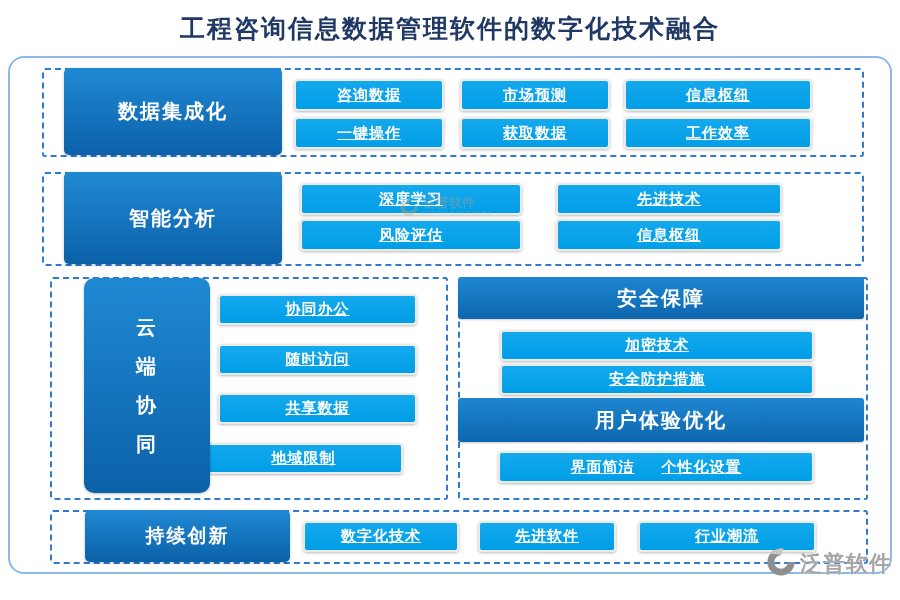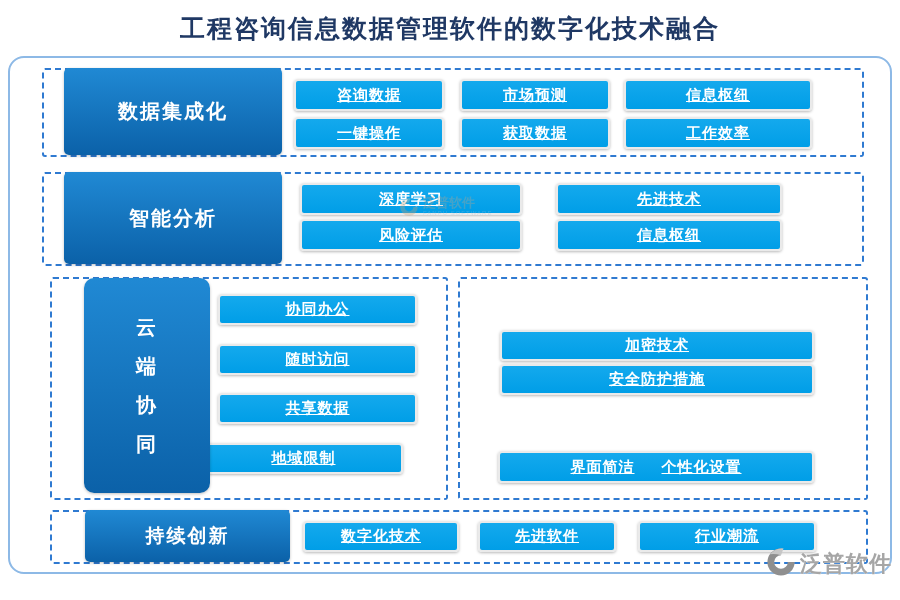--- a/index.html
+++ b/index.html
@@ -101,20 +101,22 @@
   <div class="label-block lb3">
     <div class="vtext">云端协同</div>
   </div>
 </div>
 <div class="btn" style="left:218px;top:294px;width:195px;height:27px;">协同办公</div>
 <div class="btn" style="left:218px;top:344px;width:195px;height:27px;">随时访问</div>
 <div class="btn" style="left:218px;top:393px;width:195px;height:27px;">共享数据</div>
 <div class="btn" style="left:204px;top:443px;width:195px;height:27px;">地域限制</div>
 
 <div class="dashed-box" id="sec3r">
+  <div class="hdr" style="top:-2px;height:42px;">安全保障</div>
+  <div class="hdr" style="top:119px;height:44px;">用户体验优化</div>
 </div>
 <div class="btn" style="left:500px;top:330px;width:310px;height:27px;">加密技术</div>
 <div class="btn" style="left:500px;top:364px;width:310px;height:27px;">安全防护措施</div>
 <div class="btn btn-split" style="left:498px;top:451px;width:312px;height:28px;">
   <span>界面简洁</span>
   <span>个性化设置</span>
 </div>
 
 <div class="dashed-box" id="sec4">
   <div class="label-block lb4">持续创新</div>

